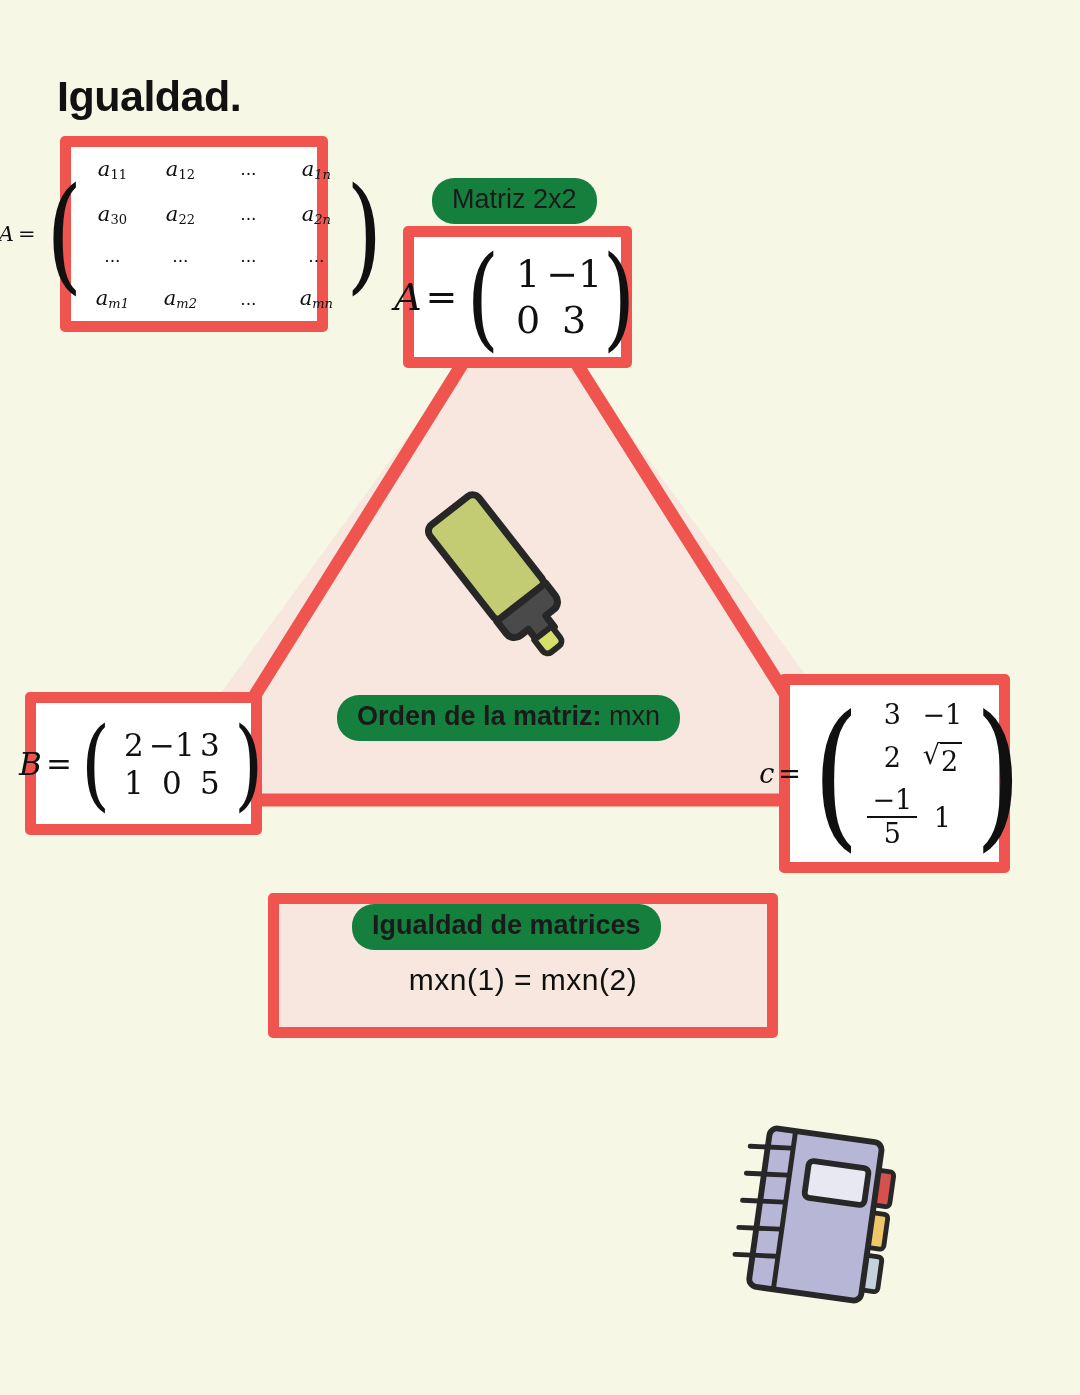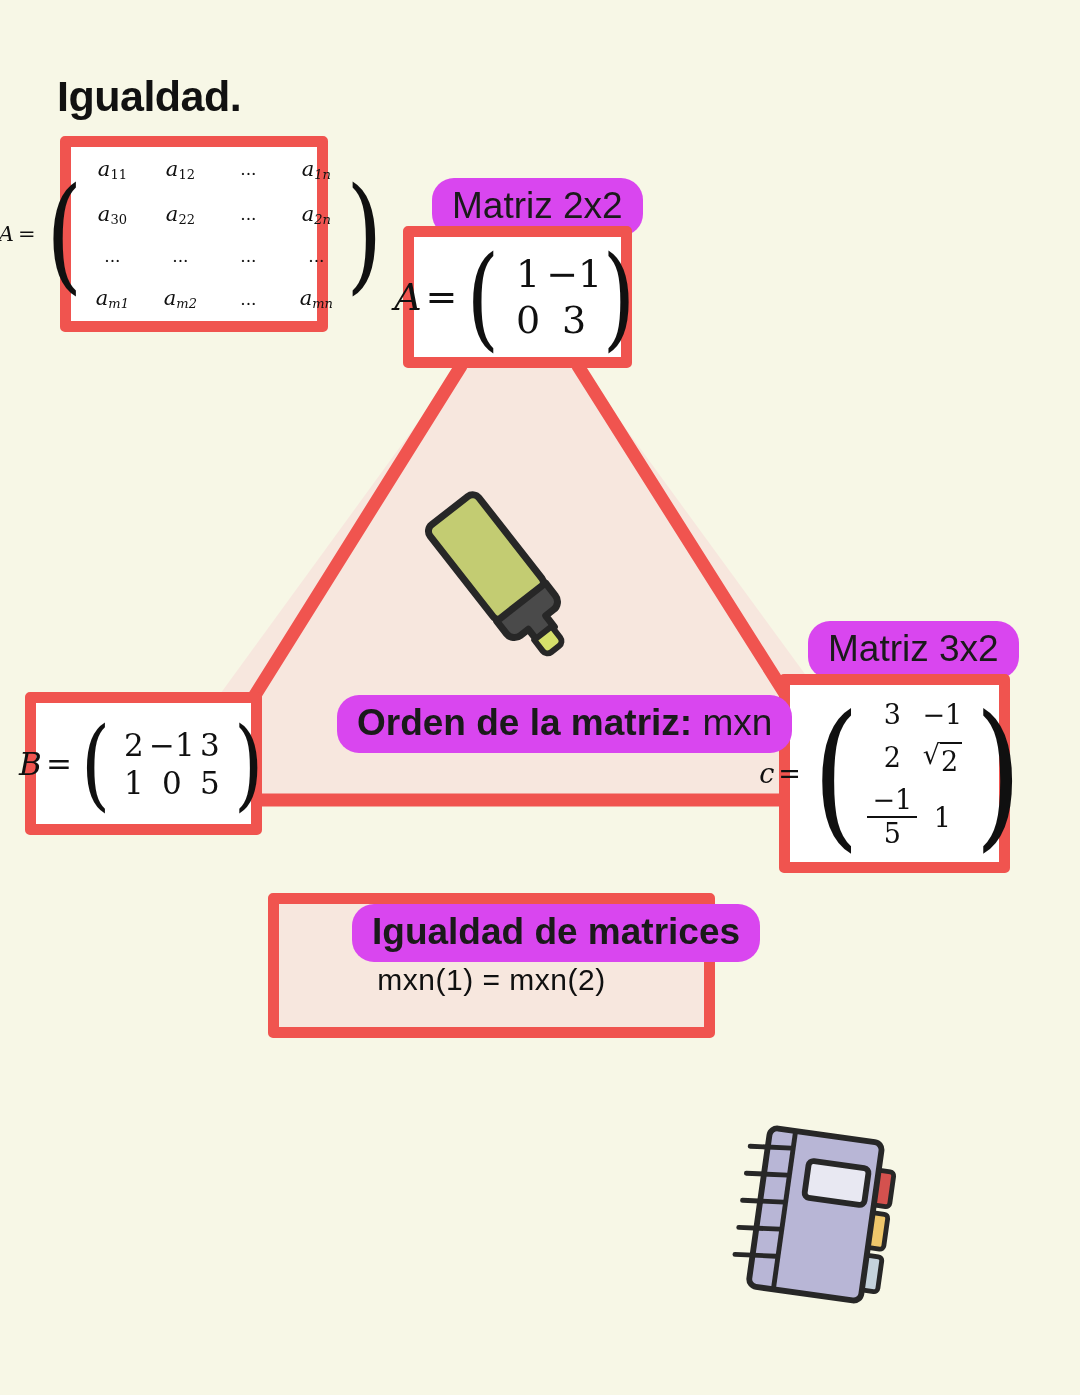--- a/index.html
+++ b/index.html
@@ -54,24 +54,24 @@
     justify-content: center;
   }
 
   .frame-box.tinted {
     background: #F7E7DE;
   }
 
   
   .cap-label {
     position: absolute;
-    background: #d946ef;
+    background: #15803d;
     border-radius: 22px;
     padding: 5px 20px 7px 20px;
-    font-size: 37px;
+    font-size: 27px;
     color: #1a1a1a;
     white-space: nowrap;
     line-height: 1.25;
   }
 
   .cap-label.bold-strong {
     font-weight: bold;
     margin-top: 28px;
   }
   .cap-label .lightpart {
@@ -134,21 +134,21 @@
     font-size: 0.62em;
     vertical-align: -0.22em;
     font-style: normal;
   }
 
   
   #box-general { left: 60px;  top: 136px; width: 268px; height: 196px; }
   #box-a       { left: 403px; top: 226px; width: 229px; height: 142px; }
   #box-b       { left: 25px;  top: 692px; width: 237px; height: 143px; }
   #box-c       { left: 779px; top: 674px; width: 231px; height: 199px; }
-  #box-eq      { left: 268px; top: 893px; width: 447px; height: 145px; }
+  #box-eq      { left: 268px; top: 893px; width: 510px; height: 145px; }
 
   #cap-a  { left: 432px; top: 178px; }
   #cap-b  { left: 62px;  top: 652px; }
   #cap-c  { left: 808px; top: 621px; }
   #cap-order { left: 337px; top: 667px; }
   #cap-eq { left: 352px; top: 876px; z-index: 6; text-align: right; }
 
   .eqbox-text {
     font-size: 30px;
     color: #101010;
@@ -248,21 +248,20 @@
         <span>−1</span>
         <span>3</span>
         <span>1</span>
         <span>0</span>
         <span>5</span>
       </span>
       <span class="paren" style="font-size:100px; line-height:0.72;">)</span>
     </div>
   </div>
 
-  <div class="cap-label" id="cap-c">Matriz 3x2</div>
   <div class="frame-box" id="box-c">
     <div class="math" style="font-size:27px;">
       <span class="mlabel">c</span>
       <span class="eq">=</span>
       <span class="paren" style="font-size:160px; line-height:0.72;">(</span>
       <span class="matrix-grid" style="grid-template-columns:repeat(2, 50px); row-gap:9px;">
         <span>3</span>
         <span>−1</span>
 
         <span>2</span>

